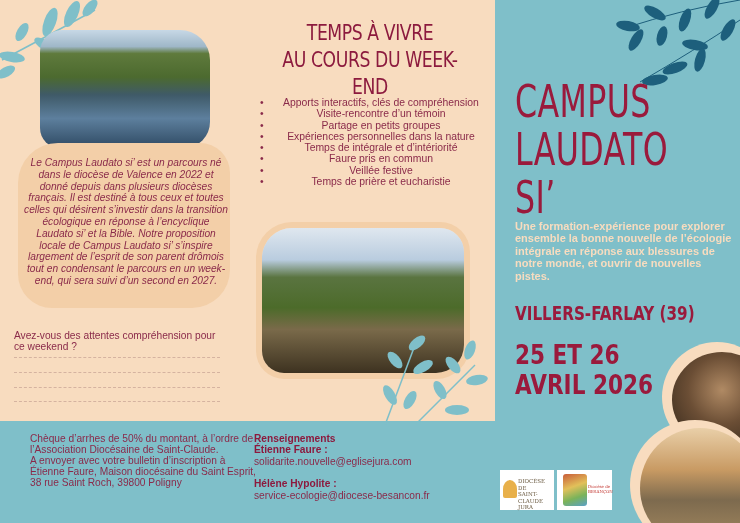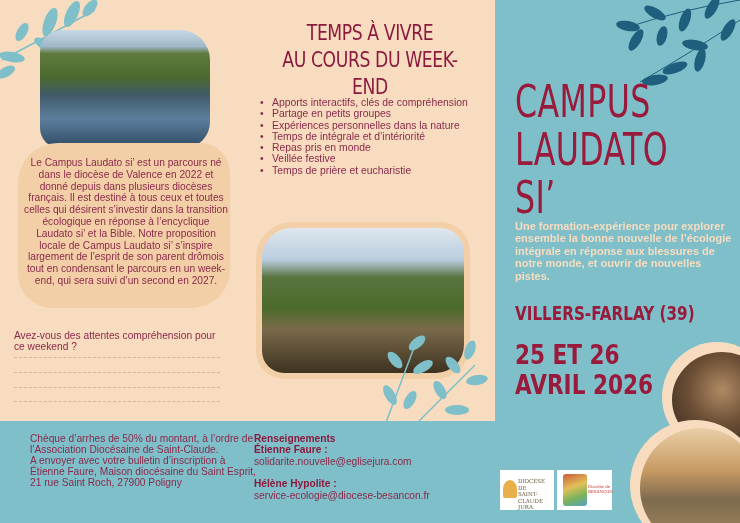--- a/index.html
+++ b/index.html
@@ -2,26 +2,26 @@
 <html><head>
 <meta charset="utf-8">
 <style>
   * { box-sizing: border-box; margin: 0; padding: 0; }
   body { width: 740px; height: 523px; overflow: hidden; background: #7fbfc9; font-family: "Liberation Sans", sans-serif; position: relative; }
   .beige { position: absolute; left: 0; top: 0; width: 495px; height: 421px; background: #f8dcbf; }
   .teal-right { position: absolute; left: 495px; top: 0; width: 245px; height: 523px; background: #7fbfc9; }
   .teal-bottom { position: absolute; left: 0; top: 421px; width: 495px; height: 102px; background: #7fbfc9; }
   .photo1 { position: absolute; left: 40px; top: 30px; width: 170px; height: 118px; border-radius: 22px 30px 26px 20px; background: linear-gradient(180deg, #c7d8e6 0%, #9fb7c8 14%, #5f7a3c 20%, #4c6a2f 40%, #3f5a68 55%, #5d7f9d 75%, #2f4a63 100%); overflow: hidden; }
   .intro-blob { position: absolute; left: 18px; top: 143px; width: 212px; height: 165px; background: #f3cfa8; border-radius: 40px 30px 38px 34px; }
-  .intro { position: absolute; left: 24px; top: 157px; width: 204px; font-size: 10.2px; line-height: 11.8px; color: #8a2a4a; text-align: center; }
+  .intro { position: absolute; left: 24px; top: 157px; width: 204px; font-size: 10.2px; line-height: 11.8px; color: #8a2a4a; text-align: center; font-style: italic; }
   .question { position: absolute; left: 14px; top: 331px; width: 210px; font-size: 10.2px; line-height: 10.5px; color: #8a2a4a; }
   .dotline { position: absolute; left: 14px; width: 206px; border-top: 1px dashed #d5b3a0; }
   .title2 { position: absolute; left: 250px; top: 20px; width: 240px; text-align: center; font-family: "DejaVu Sans", sans-serif; font-weight: normal; font-size: 21px; line-height: 27px; color: #8c1a3e; letter-spacing: -0.5px; transform: scaleX(0.82); transform-origin: center; }
   .list { position: absolute; left: 260px; top: 97px; width: 230px; list-style: none; font-size: 10.4px; line-height: 11.3px; color: #8a2a4a; }
-  .list li { position: relative; padding-left: 12px; }
+  .list li { position: relative; padding-left: 12px; text-align: center; }
   .list li::before { content: "•"; position: absolute; left: 0; top: 0; color: #8a2a4a; }
   .photo2 { position: absolute; left: 262px; top: 228px; width: 202px; height: 145px; border-radius: 30px 24px 28px 22px; background: linear-gradient(180deg, #dfe7ef 0%, #b9ccdf 22%, #5a7440 34%, #4c6b2a 55%, #7a6a4a 70%, #3d3220 100%); box-shadow: 0 0 0 6px #f3cfa8; }
   .big-title { position: absolute; left: 515px; top: 78px; width: 220px; font-family: "DejaVu Sans", sans-serif; font-size: 44px; line-height: 48px; color: #9a1a3c; transform: scaleX(0.72); transform-origin: left; letter-spacing: 0.5px; }
   .tagline { position: absolute; left: 515px; top: 220px; width: 222px; font-size: 11px; line-height: 12.4px; font-weight: bold; color: #f8dcbf; }
   .place { position: absolute; left: 515px; top: 302px; font-family: "DejaVu Sans", sans-serif; font-weight: bold; font-size: 19px; color: #9a1a3c; transform: scaleX(0.8); transform-origin: left; }
   .date { position: absolute; left: 515px; top: 340px; font-family: "DejaVu Sans", sans-serif; font-weight: bold; font-size: 27px; line-height: 30px; color: #9a1a3c; transform: scaleX(0.8); transform-origin: left; }
   .circle-bg1 { position: absolute; left: 662px; top: 342px; width: 110px; height: 110px; border-radius: 50%; background: #f8dcbf; }
   .circle1 { position: absolute; left: 672px; top: 352px; width: 100px; height: 95px; border-radius: 50%; background: radial-gradient(circle at 50% 40%, #b08a64 0%, #6b4e35 45%, #2f2418 100%); }
   .circle-bg2 { position: absolute; left: 630px; top: 420px; width: 130px; height: 130px; border-radius: 50%; background: #f8dcbf; }
   .circle2 { position: absolute; left: 640px; top: 428px; width: 120px; height: 120px; border-radius: 50%; background: linear-gradient(180deg, #e9cfa8 0%, #c89a63 35%, #7d6a4e 60%, #a88c62 100%); }
@@ -67,24 +67,25 @@
 <div class="dotline" style="top:372px"></div>
 <div class="dotline" style="top:387px"></div>
 <div class="dotline" style="top:401px"></div>
 
 <div class="title2">
   <div>TEMPS À VIVRE</div>
   <div>AU COURS DU WEEK-END</div>
 </div>
 <ul class="list">
   <li>Apports interactifs, clés de compréhension</li>
+  <li>Visite-rencontre d’un témoin</li>
   <li>Partage en petits groupes</li>
   <li>Expériences personnelles dans la nature</li>
   <li>Temps de intégrale et d’intériorité</li>
-  <li>Repas pris en monde</li>
+  <li>Faure pris en commun</li>
   <li>Veillée festive</li>
   <li>Temps de prière et eucharistie</li>
 </ul>
 
 <div class="photo2"></div>
 
 <svg class="leaf" style="left:365px;top:325px" width="125" height="100" viewBox="0 0 125 100">
   <g fill="#7fbfc9">
     <path d="M20 100 Q35 60 50 20" stroke="#7fbfc9" stroke-width="1.5" fill="none"></path>
     <path d="M50 100 Q80 70 110 40" stroke="#7fbfc9" stroke-width="1.5" fill="none"></path>
@@ -146,21 +147,21 @@
 <div class="logo-box logo2">
   <div class="logo2-art"></div>
   <div class="logo2-text">
     <div>Diocèse de</div>
     <div>BESANÇON</div>
   </div>
 </div>
 
 <div class="cheque">
   <div>Chèque d’arrhes de 50% du montant, à l’ordre de l’Association Diocésaine de Saint-Claude.</div>
-  <div>A envoyer avec votre bulletin d’inscription à Étienne Faure, Maison diocésaine du Saint Esprit, 21 rue Saint Roch, 27900 Poligny</div>
+  <div>A envoyer avec votre bulletin d’inscription à Étienne Faure, Maison diocésaine du Saint Esprit, 38 rue Saint Roch, 39800 Poligny</div>
 </div>
 
 <div class="contact">
   <div class="b">Renseignements</div>
   <div class="b">Étienne Faure :</div>
   <div>solidarite.nouvelle@eglisejura.com</div>
   <div style="height:11px"></div>
   <div class="b">Hélène Hypolite :</div>
   <div>service-ecologie@diocese-besancon.fr</div>
 </div>

